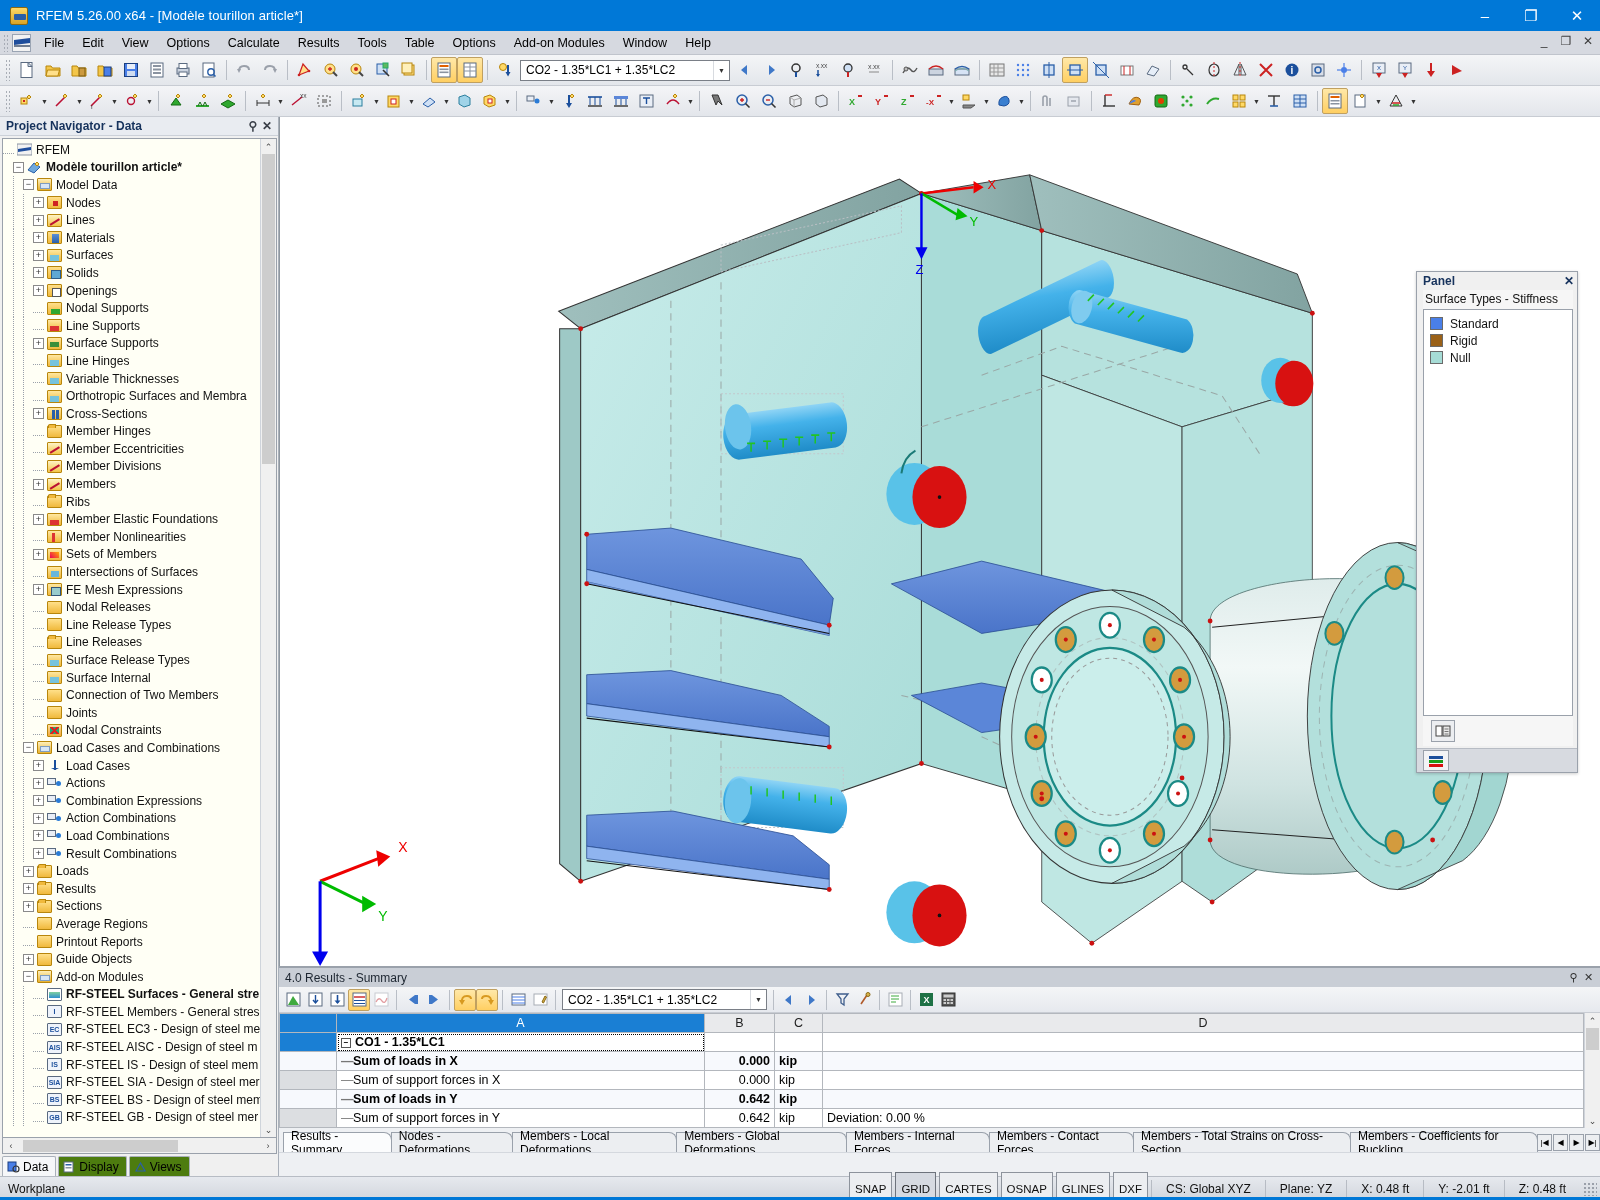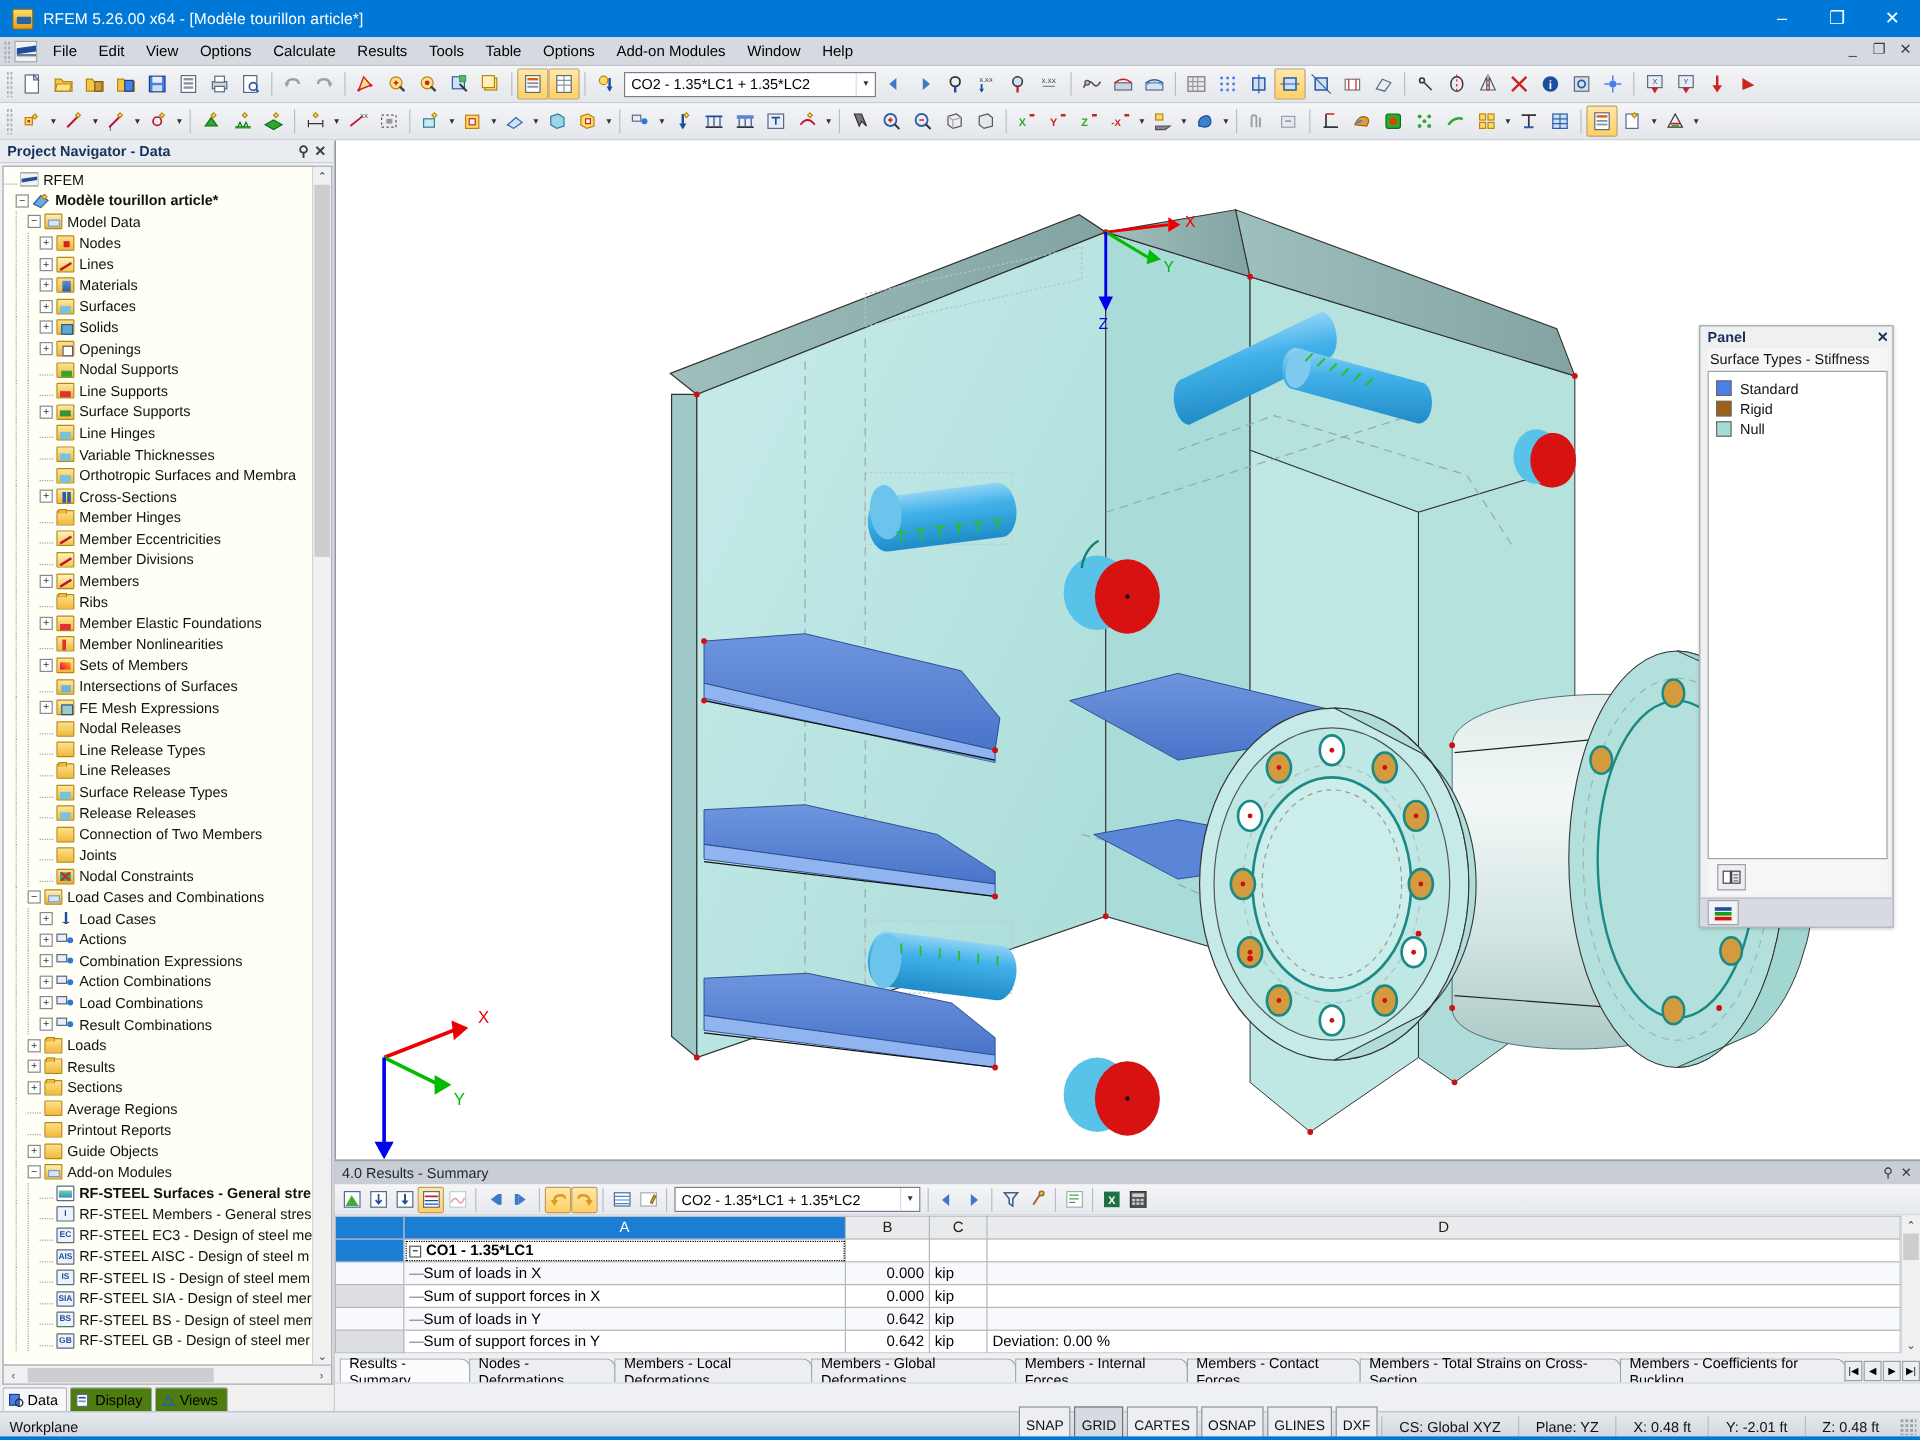--- a/index.html
+++ b/index.html
@@ -250,21 +250,21 @@
   .col-h.sel { background:#1a7fd4; color:#fff; }
   .corner { background:#e9eaec; width:57px; }
   .corner.sel { background:#1a7fd4; }
   .rowhdr { background:#dcdee1; width:57px; }
   .rowhdr.sel { background:#1a7fd4; }
   .c-desc { width:368px; }
   .c-val { width:70px; text-align:right; }
   .c-unit { width:48px; }
   .c-cmt { }
   tr.grp td { font-weight:700; background:#fff; }
-  tr.zebra td { background:#f7f9fd; }
+  tr.zebra td { background:#f7f9fd;font-weight:bold; }
   .treeexp { display:inline-block; width:10px; height:10px; border:1px solid #555; background:#fff;
     font-size:8px; line-height:8px; text-align:center; margin-right:4px; vertical-align:1px; }
   .dash { display:inline-block; width:12px; color:#777; }
   .cellsel { outline:1.5px dotted #000; outline-offset:-2px; }
   .grid-vscroll { width:16px; background:#f0f0f0; border-left:1px solid #cfd4db; position:relative; }
   .grid-vscroll .tri { position:absolute; left:0; right:0; height:15px; display:flex;
     align-items:center; justify-content:center; font-size:9px; color:#444; }
   .grid-vscroll .tri.up { top:0; } .grid-vscroll .tri.dn { bottom:0; }
   .grid-vscroll .thumb { position:absolute; left:1px; right:1px; top:15px; height:22px; background:#cdcdcd; }
 
@@ -1253,21 +1253,21 @@
               <span class="exp-spacer" style="border-top: 1px dotted rgb(154, 160, 170); height: 1px; margin-top: 8px;"></span>
               <span class="ticon ic-surf"></span>
               <span class="tlabel">Surface Release Types</span>
             </div>
             <div class="trow">
               <span class="dots"></span>
               <span class="dots" style="border-left: 1px dotted rgb(154, 160, 170);"></span>
               <span class="dots" style="border-left: 1px dotted rgb(154, 160, 170);"></span>
               <span class="exp-spacer" style="border-top: 1px dotted rgb(154, 160, 170); height: 1px; margin-top: 8px;"></span>
               <span class="ticon ic-surf"></span>
-              <span class="tlabel">Release Releases</span>
+              <span class="tlabel">Surface Internal</span>
             </div>
             <div class="trow">
               <span class="dots"></span>
               <span class="dots" style="border-left: 1px dotted rgb(154, 160, 170);"></span>
               <span class="dots" style="border-left: 1px dotted rgb(154, 160, 170);"></span>
               <span class="exp-spacer" style="border-top: 1px dotted rgb(154, 160, 170); height: 1px; margin-top: 8px;"></span>
               <span class="ticon ic-plain"></span>
               <span class="tlabel">Connection of Two Members</span>
             </div>
             <div class="trow">

